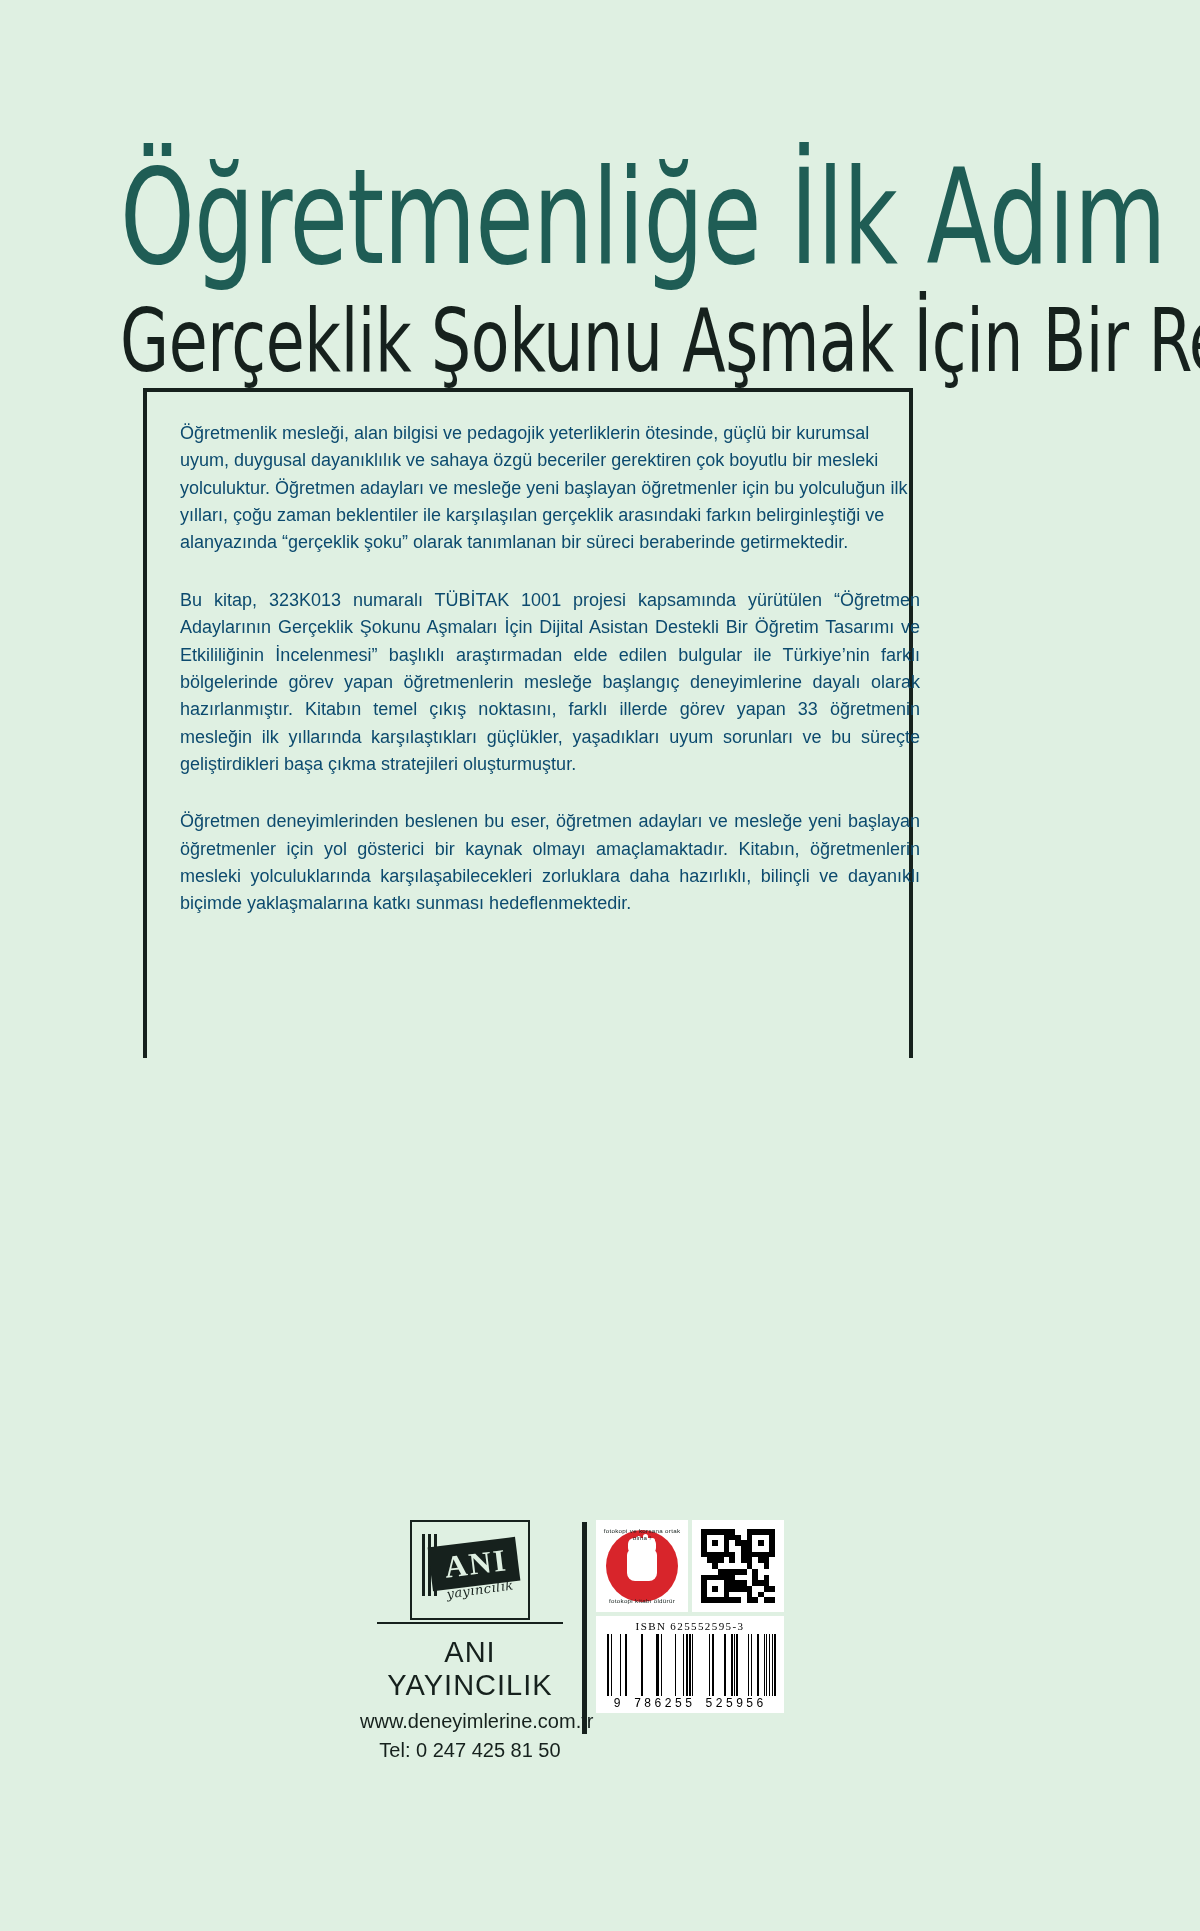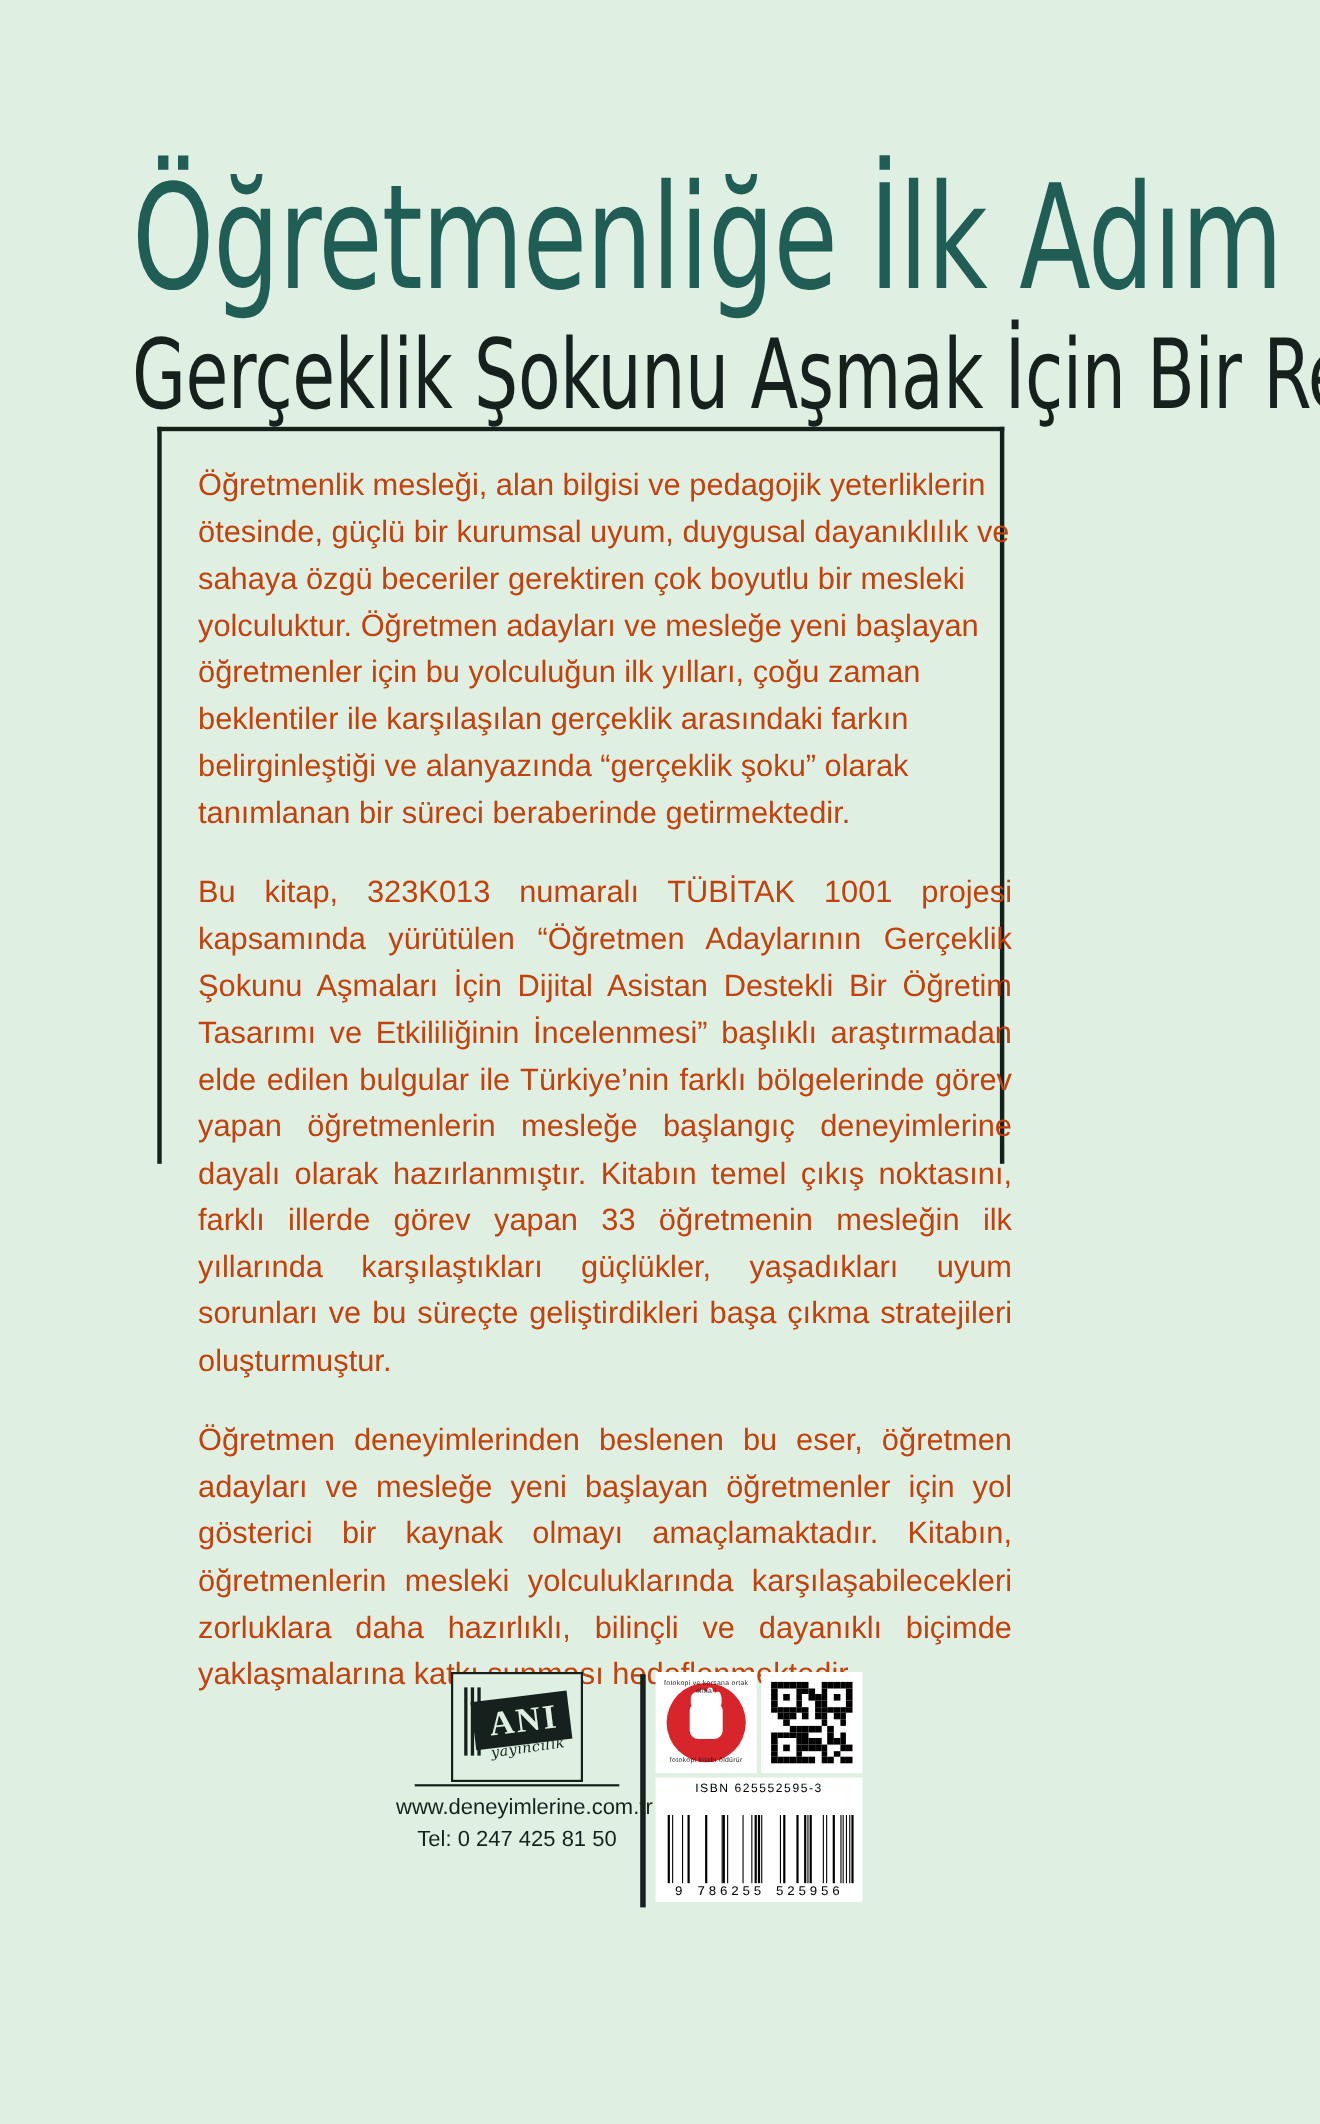--- a/index.html
+++ b/index.html
@@ -79,23 +79,23 @@
   
   .body-copy {
     position: absolute;
     left: 180px;
     top: 420px;
     width: 740px;
     color: #16211d;
   }
   .para {
     margin: 0 0 30px 0;
-    font-size: 28px;
+    font-size: 18px;
     line-height: 1.52;
-    color: #c2410c;
+    color: #0c4a6e;
   }
   .para.p1 { text-align: left; }
   .para.p2 { text-align: justify; margin-top: 24px; }
   .para.p3 { text-align: justify; }
 
   
   .bottom {
     position: absolute;
     left: 0;
     right: 0;
@@ -304,25 +304,25 @@
 
   .barcode-box {
     margin-top: 4px;
     width: 188px;
     background: #ffffff;
     padding: 4px 0 2px 0;
     box-sizing: border-box;
     text-align: center;
   }
   .isbn-text {
-    font-family: Liberation Sans, sans-serif;
+    font-family: Liberation Serif, serif;
     font-size: 11px;
     letter-spacing: 1.4px;
     color: #000;
-    margin-bottom: 18px;
+    margin-bottom: 2px;
   }
   .bars {
     height: 62px;
     display: flex;
     align-items: flex-end;
     justify-content: center;
     gap: 0;
     padding: 0 6px;
   }
   .bars b {
@@ -363,20 +363,21 @@
         <div class="logo-bars">
             <i></i>
             <i></i>
             <i></i>
           </div>
         <div class="logo-slab"></div>
         <div class="logo-ani">ANI</div>
         <div class="logo-script">yayıncılık</div>
       </div>
       <div class="logo-rule"></div>
+      <div class="pub-name">ANI YAYINCILIK</div>
       <div class="pub-web">www.deneyimlerine.com.tr</div>
       <div class="pub-tel">Tel: 0 247 425 81 50</div>
     </div>
 
     <div class="divider-rule"></div>
 
     <div class="right-block">
       <div class="stamp-row">
 
         <div class="stamp">

